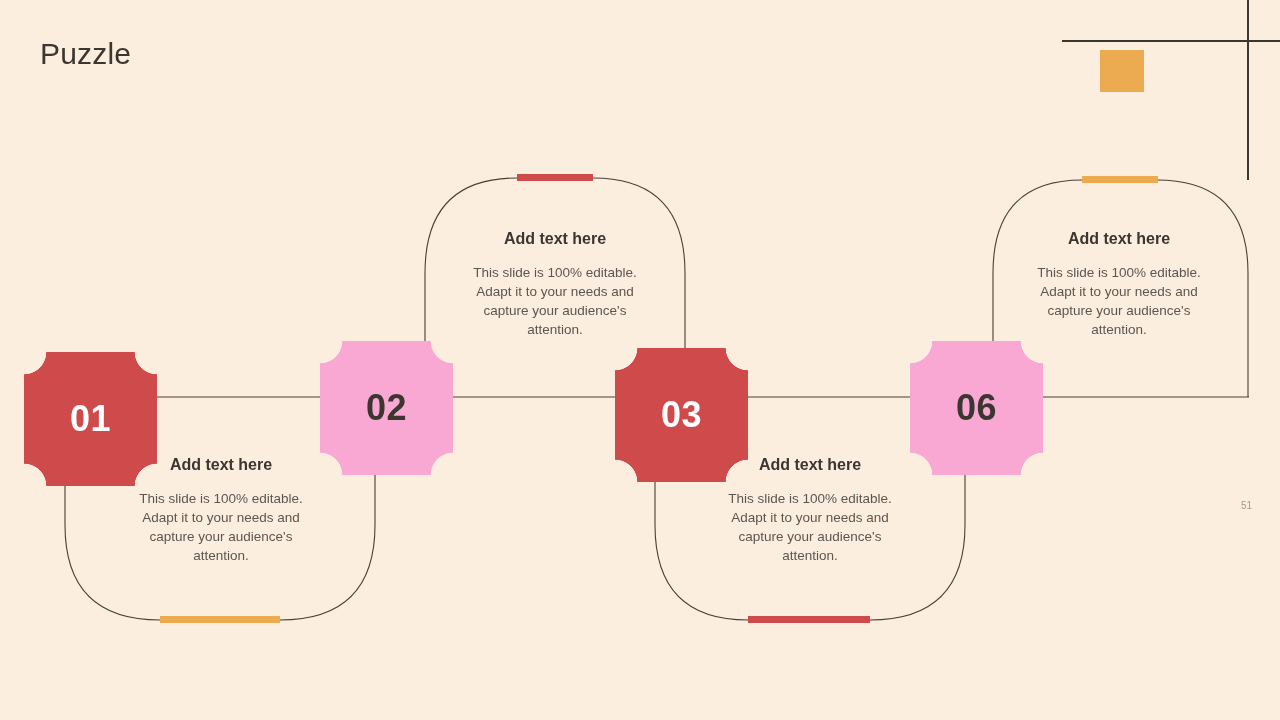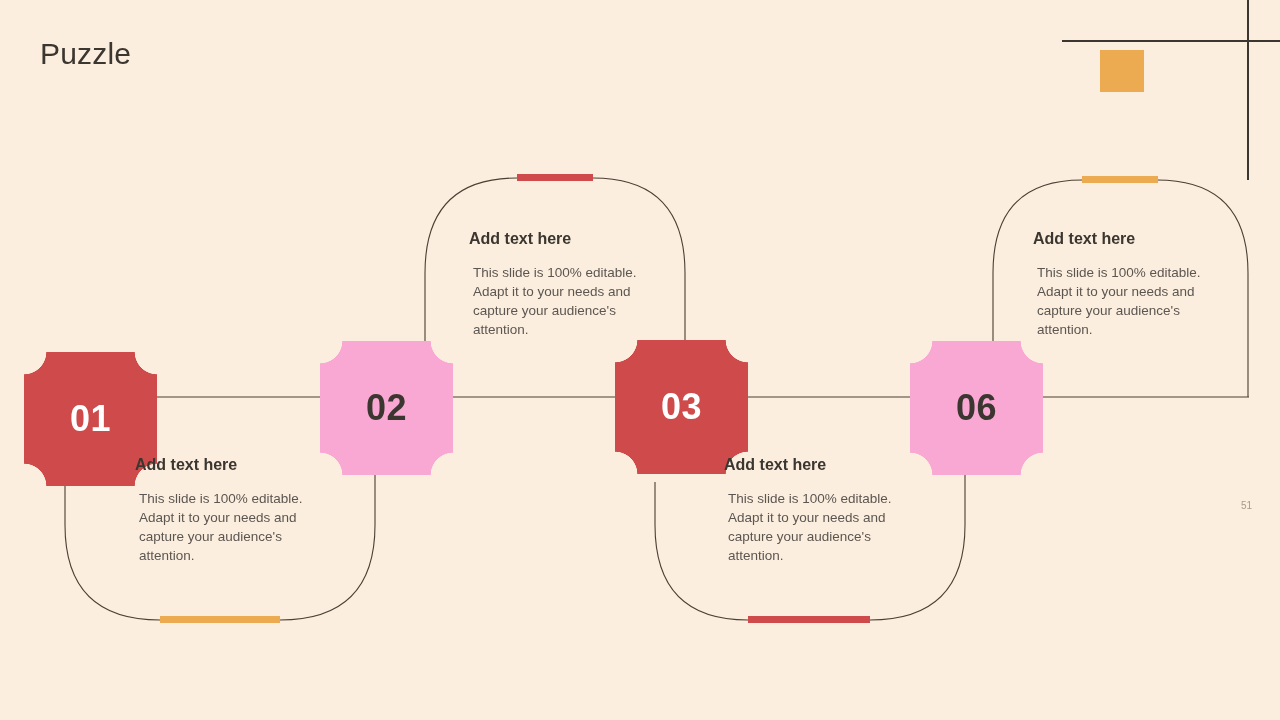--- a/index.html
+++ b/index.html
@@ -93,39 +93,40 @@
       radial-gradient(circle 22px at 100% 0%, transparent 0 22px, #000 22.6px),
       radial-gradient(circle 22px at 0% 100%, transparent 0 22px, #000 22.6px),
       radial-gradient(circle 22px at 100% 100%, transparent 0 22px, #000 22.6px);
     mask-composite: intersect;
   }
   .badge-red   { background: #CF4B4B; color: #FFFFFF; }
   .badge-amber { background: #f9a8d4; color: #3B3630; margin-top: 28px; }
 
   #badge-1 { left: 24px;  top: 352px; }
   #badge-2 { left: 320px; top: 313px; }
-  #badge-3 { left: 615px; top: 340px; }
+  #badge-3 { left: 615px; top: 348px; }
   #badge-4 { left: 910px; top: 313px; }
 
   
   .tab-mark {
     position: absolute;
     height: 7px;
   }
   .tab-red   { background: #CF4B4B; }
   .tab-amber { background: #EDAB51; }
 
   #tab-1 { left: 160px;  top: 616px; width: 120px; }
   #tab-2 { left: 517px;  top: 174px; width: 76px;  }
   #tab-3 { left: 748px;  top: 616px; width: 122px; }
   #tab-4 { left: 1082px; top: 176px; width: 76px;  }
 
   
   .text-block {
     position: absolute;
+    text-align: center;
   }
   .text-heading {
     font-size: 16px;
     font-weight: 700;
     color: #3B3630;
     line-height: 20px;
     margin: 0 0 14px 0;
     white-space: nowrap;
   }
   .text-body {

